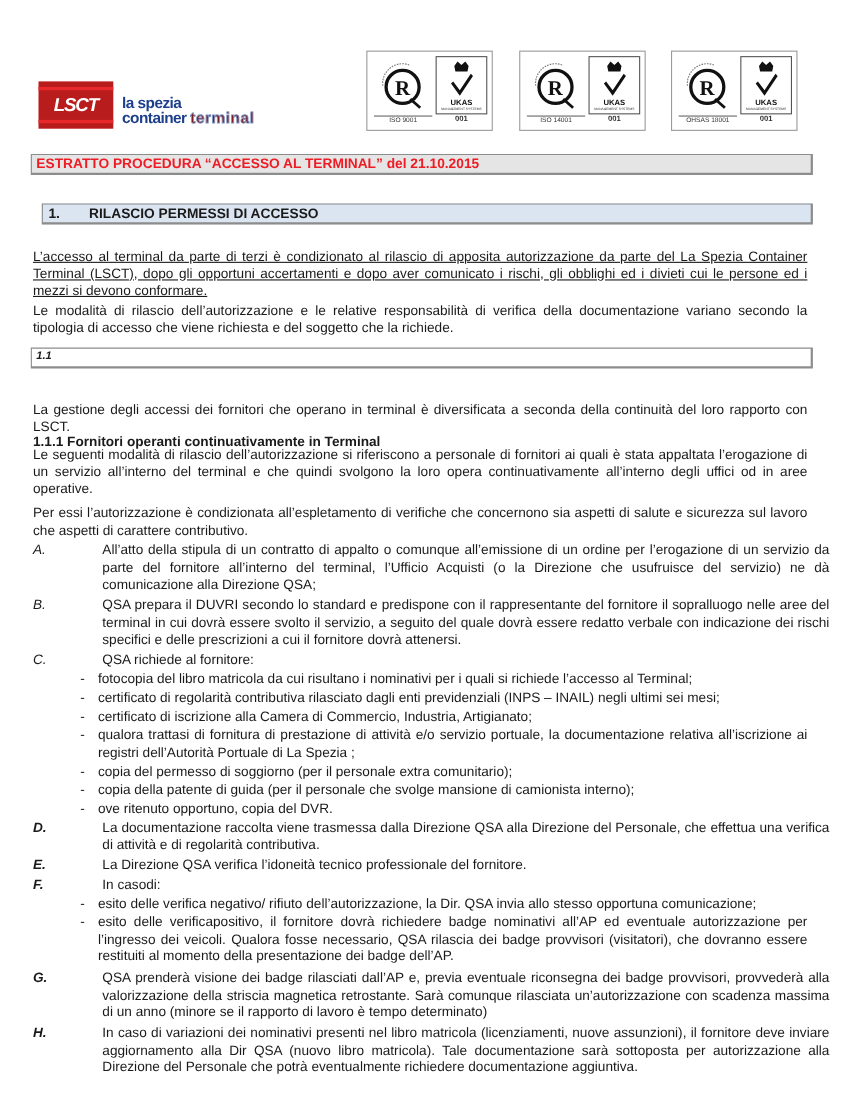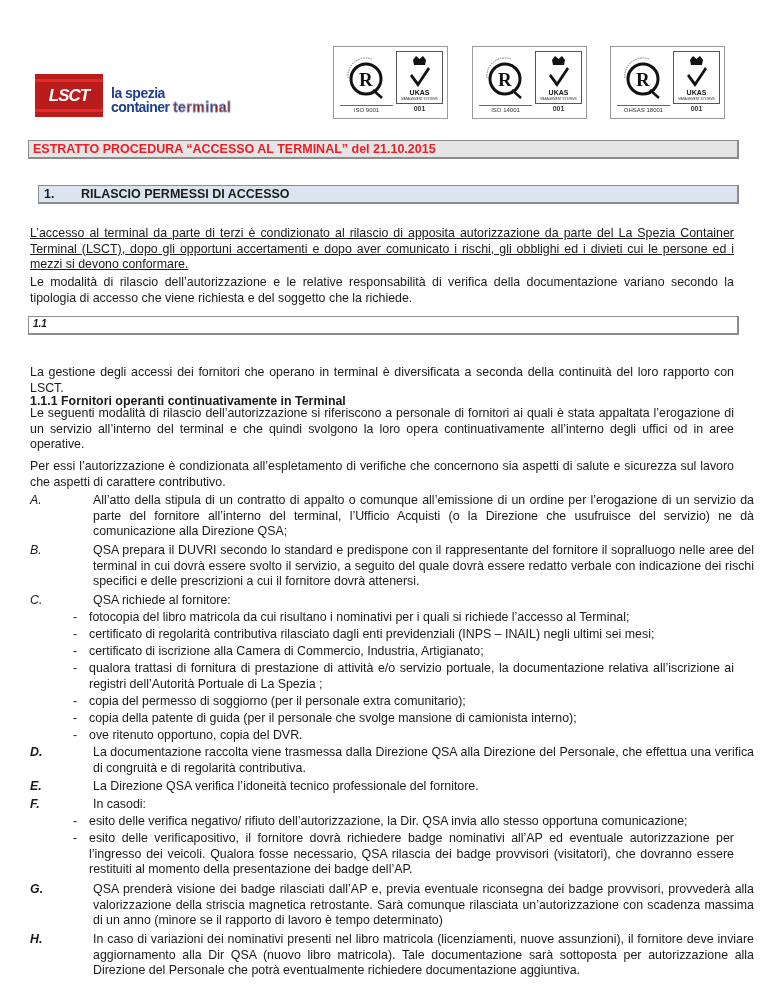--- a/index.html
+++ b/index.html
@@ -173,21 +173,21 @@
     <span class="d">-</span>
     <span class="txt">copia della patente di guida (per il personale che svolge mansione di camionista interno);</span>
   </div>
 <div class="abs dash" style="top:728px;">
     <span class="d">-</span>
     <span class="txt">ove ritenuto opportuno, copia del DVR.</span>
   </div>
 
 <div class="abs item" style="top:745px;">
   <span class="let b">D.</span>
-  <span class="txt">La documentazione raccolta viene trasmessa dalla Direzione QSA alla Direzione del Personale, che effettua una verifica di congruità e di regolarità contributiva.</span>
+  <span class="txt">La documentazione raccolta viene trasmessa dalla Direzione QSA alla Direzione del Personale, che effettua una verifica di attività e di regolarità contributiva.</span>
 </div>
 
 <div class="abs item" style="top:779px;">
   <span class="let b">E.</span>
   <span class="txt">La Direzione QSA verifica l’idoneità tecnico professionale del fornitore.</span>
 </div>
 
 <div class="abs item" style="top:797px;">
   <span class="let b">F.</span>
   <span class="txt">In casodi:</span>

